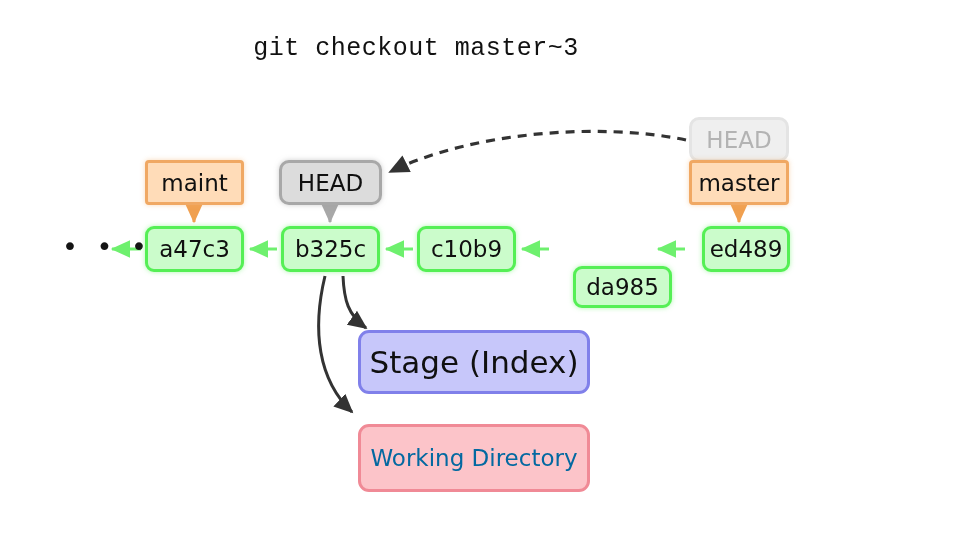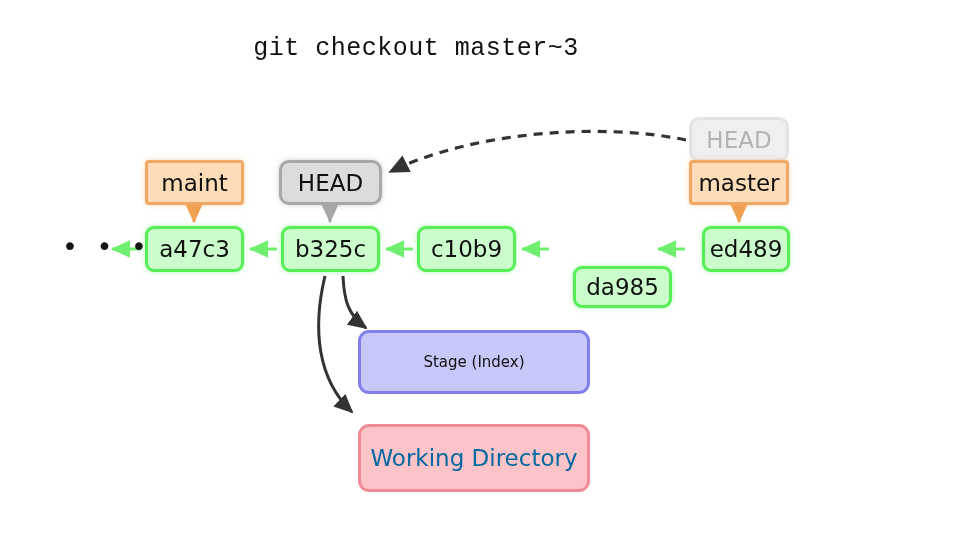--- a/index.html
+++ b/index.html
@@ -74,21 +74,21 @@
     background: #efefef;
     color: #b3b3b3;
     font-size: 23px;
     border-radius: 10px;
   }
   .stage {
     border-width: 3px;
     border-color: #8080ea;
     background: #c7c7fa;
     color: #101010;
-    font-size: 15px;
+    font-size: 31px;
     border-radius: 11px;
   }
   .workdir {
     border-width: 3px;
     border-color: #f08a96;
     background: #fcc4c9;
     color: #0369a1;
     font-size: 23px;
     border-radius: 11px;
   }

